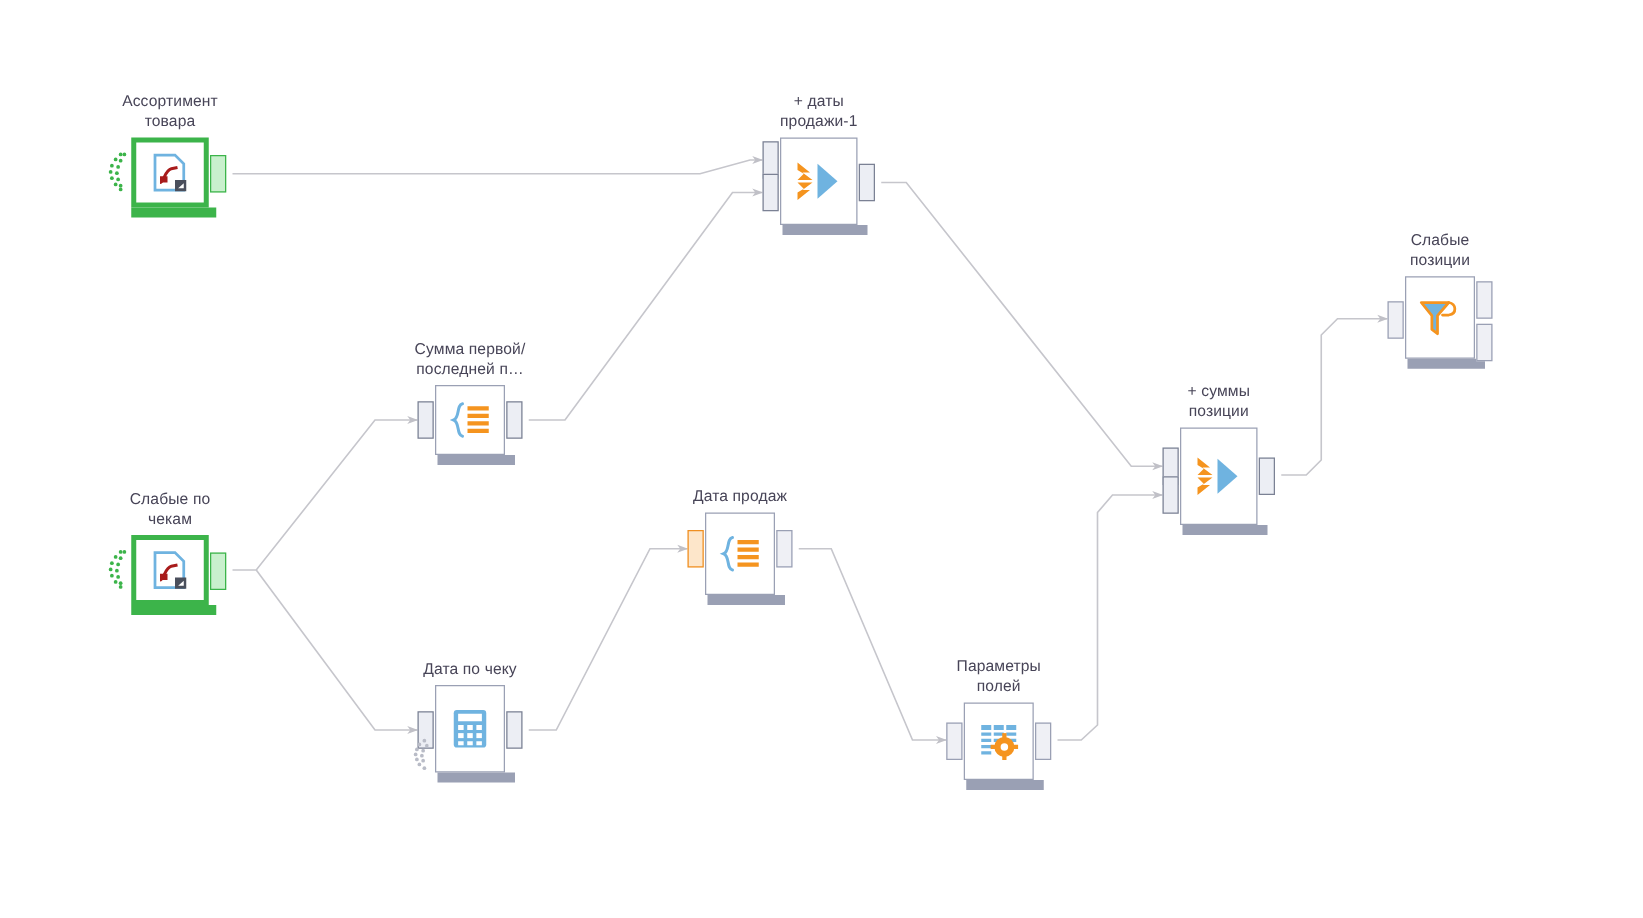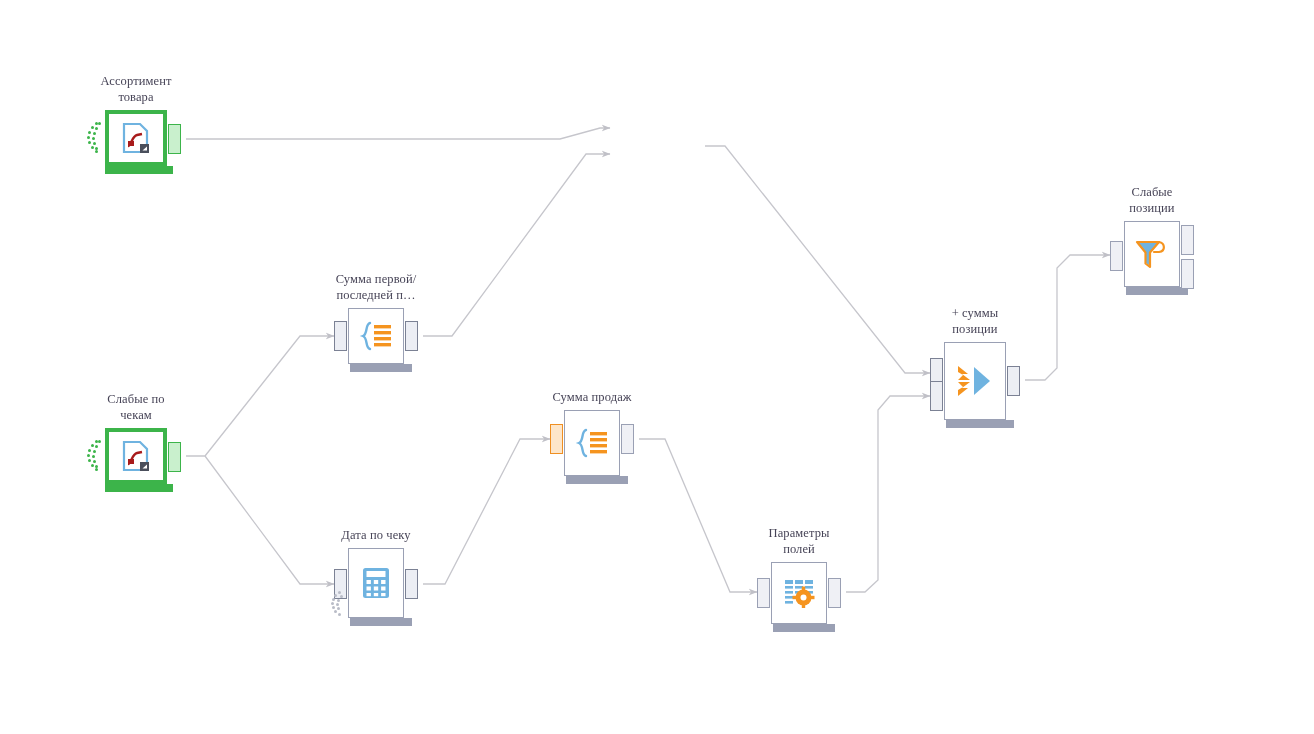--- a/index.html
+++ b/index.html
@@ -36,21 +36,20 @@
     transform: translateX(-50%);
     bottom: 100%;
     margin-bottom: 5px;
     width: 150px;
     text-align: center;
     font-size: 12.5px;
     line-height: 16px;
     color: #474457;
     white-space: pre-line;
     letter-spacing: 0.1px;
-    font-family: Liberation Serif, serif;
   }
   .node-body {
     position: absolute;
     left: 0;
     top: 0;
     width: 100%;
     height: 100%;
     box-sizing: border-box;
     background: #ffffff;
   }
@@ -218,20 +217,37 @@
       <i style="left:14px;top:1px"></i>
         <i style="left:11px;top:6px"></i>
         <i style="left:9px;top:11px"></i>
       <i style="left:8px;top:16px"></i>
         <i style="left:9px;top:21px"></i>
         <i style="left:11px;top:26px"></i>
     </div>
     <div class="port green" style="left:63px; top:14px;"></div>
   </div>
 
+  <div class="node tool" style="left:624px; top:110px; width:62px; height:70px;">
+    <div class="node-label">+ даты
+продажи-1</div>
+    <div class="node-body">
+      <div class="icon-wrap">
+        <svg width="38" height="34" viewBox="0 0 38 34">
+          <path d="M2 2 L12 10 L6 10 L14 16 L2 16 L7 11 L2 8 Z" fill="#f5941f"></path>
+          <path d="M2 32 L12 24 L6 24 L14 18 L2 18 L7 23 L2 26 Z" fill="#f5941f"></path>
+          <path d="M18 3 L34 17 L18 31 Z" fill="#6fb3e0"></path>
+        </svg>
+      </div>
+    </div>
+    <div class="base"></div>
+    <div class="port" style="left:-14px; top:3px;"></div>
+    <div class="port" style="left:-14px; top:29px;"></div>
+    <div class="port" style="left:63px; top:21px;"></div>
+  </div>
 
   <div class="node tool" style="left:348px; top:308px; width:56px; height:56px;">
     <div class="node-label">Сумма первой/
 последней п…</div>
     <div class="node-body">
       <div class="icon-wrap">
         <svg width="34" height="30" viewBox="0 0 34 30">
           <path d="M11 2 C6 3 9 13 4 15 C9 17 6 27 11 28" fill="none" stroke="#6fb3e0" stroke-width="2.4" stroke-linecap="round"></path>
           <rect x="15" y="4" width="17" height="3.4" fill="#f5941f"></rect>
           <rect x="15" y="10" width="17" height="3.4" fill="#f5941f"></rect>
@@ -276,21 +292,21 @@
         <i style="left:5px;top:20px"></i>
       <i style="left:9px;top:23px"></i>
       <i style="left:11px;top:5px"></i>
         <i style="left:8px;top:9px"></i>
         <i style="left:7px;top:13px"></i>
       <i style="left:8px;top:17px"></i>
     </div>
   </div>
 
   <div class="node tool" style="left:564px; top:410px; width:56px; height:66px;">
-    <div class="node-label">Сумма продаж</div>
+    <div class="node-label">Дата продаж</div>
     <div class="node-body">
       <div class="icon-wrap">
         <svg width="34" height="30" viewBox="0 0 34 30">
           <path d="M11 2 C6 3 9 13 4 15 C9 17 6 27 11 28" fill="none" stroke="#6fb3e0" stroke-width="2.4" stroke-linecap="round"></path>
           <rect x="15" y="4" width="17" height="3.4" fill="#f5941f"></rect>
           <rect x="15" y="10" width="17" height="3.4" fill="#f5941f"></rect>
           <rect x="15" y="16" width="17" height="3.4" fill="#f5941f"></rect>
           <rect x="15" y="22" width="17" height="3.4" fill="#f5941f"></rect>
         </svg>
       </div>

